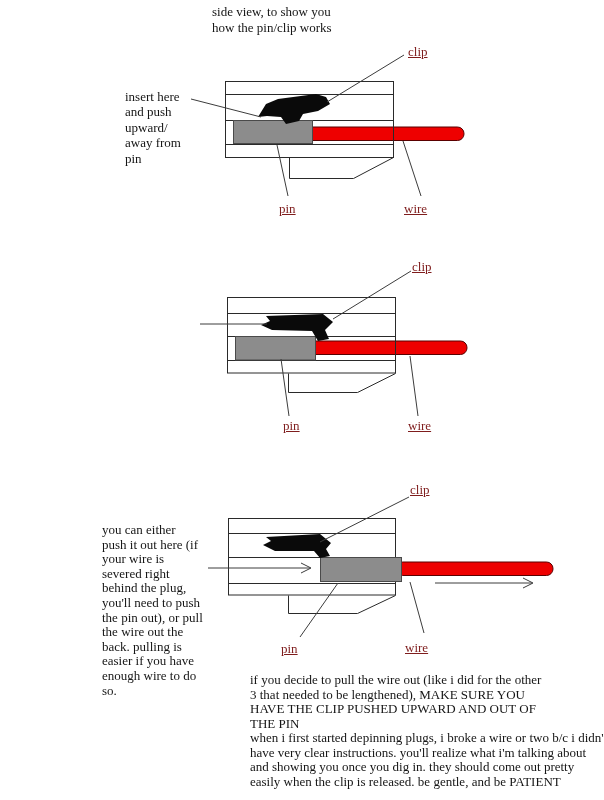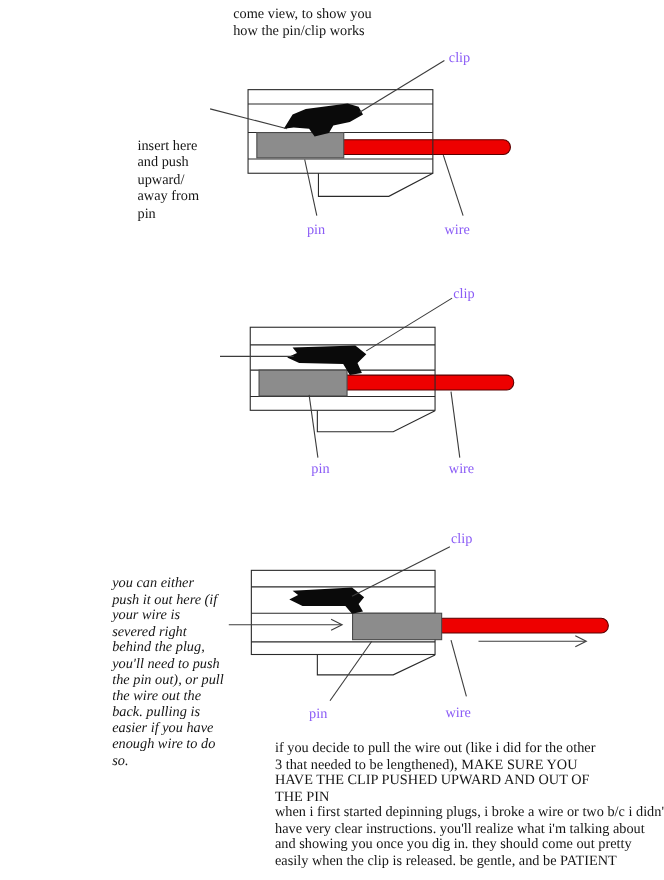--- a/index.html
+++ b/index.html
@@ -18,21 +18,22 @@
     font-size: 13px;
     line-height: 15.4px;
     white-space: pre-line;
     color: #151515;
   }
   .lbl {
     position: absolute;
     font-size: 13px;
     line-height: 14px;
     white-space: nowrap;
-    color: #8b5cf6;
+    color: #7f1d1d;
+    text-decoration: underline;
   }
   .tight { line-height: 14.6px; }
   .para  { line-height: 14.5px; margin-left: 17px; }
   .title { line-height: 16px; }
 </style>
 </head>
 <body>
 
 <div id="canvas">
 
@@ -89,37 +90,37 @@
       <line stroke="#3c3c3c" x1="208" y1="568" x2="310" y2="568"></line>
       <polyline stroke="#3c3c3c" points="301,563 311,568 301,573"></polyline>
       <line stroke="#3c3c3c" x1="338" y1="583" x2="300" y2="637"></line>
       <line stroke="#3c3c3c" x1="410" y1="582" x2="424" y2="633"></line>
 
       <line stroke="#3c3c3c" x1="435" y1="583" x2="532" y2="583"></line>
       <polyline stroke="#3c3c3c" points="523,578 533,583 523,588"></polyline>
     </g>
   </svg>
 
-  <div class="txt title" style="left:212px; top:4px;">come view, to show you
+  <div class="txt title" style="left:212px; top:4px;">side view, to show you
 how the pin/clip works</div>
 
-  <div class="txt" style="left:125px; top:89px;margin-top:35px;">insert here
+  <div class="txt" style="left:125px; top:89px;">insert here
 and push
 upward/
 away from
 pin</div>
   <div class="lbl" style="left:408px; top:45px;">clip</div>
   <div class="lbl" style="left:279px; top:202px;">pin</div>
   <div class="lbl" style="left:404px; top:202px;">wire</div>
 
   <div class="lbl" style="left:412px; top:260px;">clip</div>
   <div class="lbl" style="left:283px; top:419px;">pin</div>
   <div class="lbl" style="left:408px; top:419px;">wire</div>
 
-  <div class="txt tight" style="left:102px; top:523px;font-style:italic;">you can either
+  <div class="txt tight" style="left:102px; top:523px;">you can either
 push it out here (if
 your wire is
 severed right
 behind the plug,
 you'll need to push
 the pin out), or pull
 the wire out the
 back.  pulling is
 easier if you have
 enough wire to do

